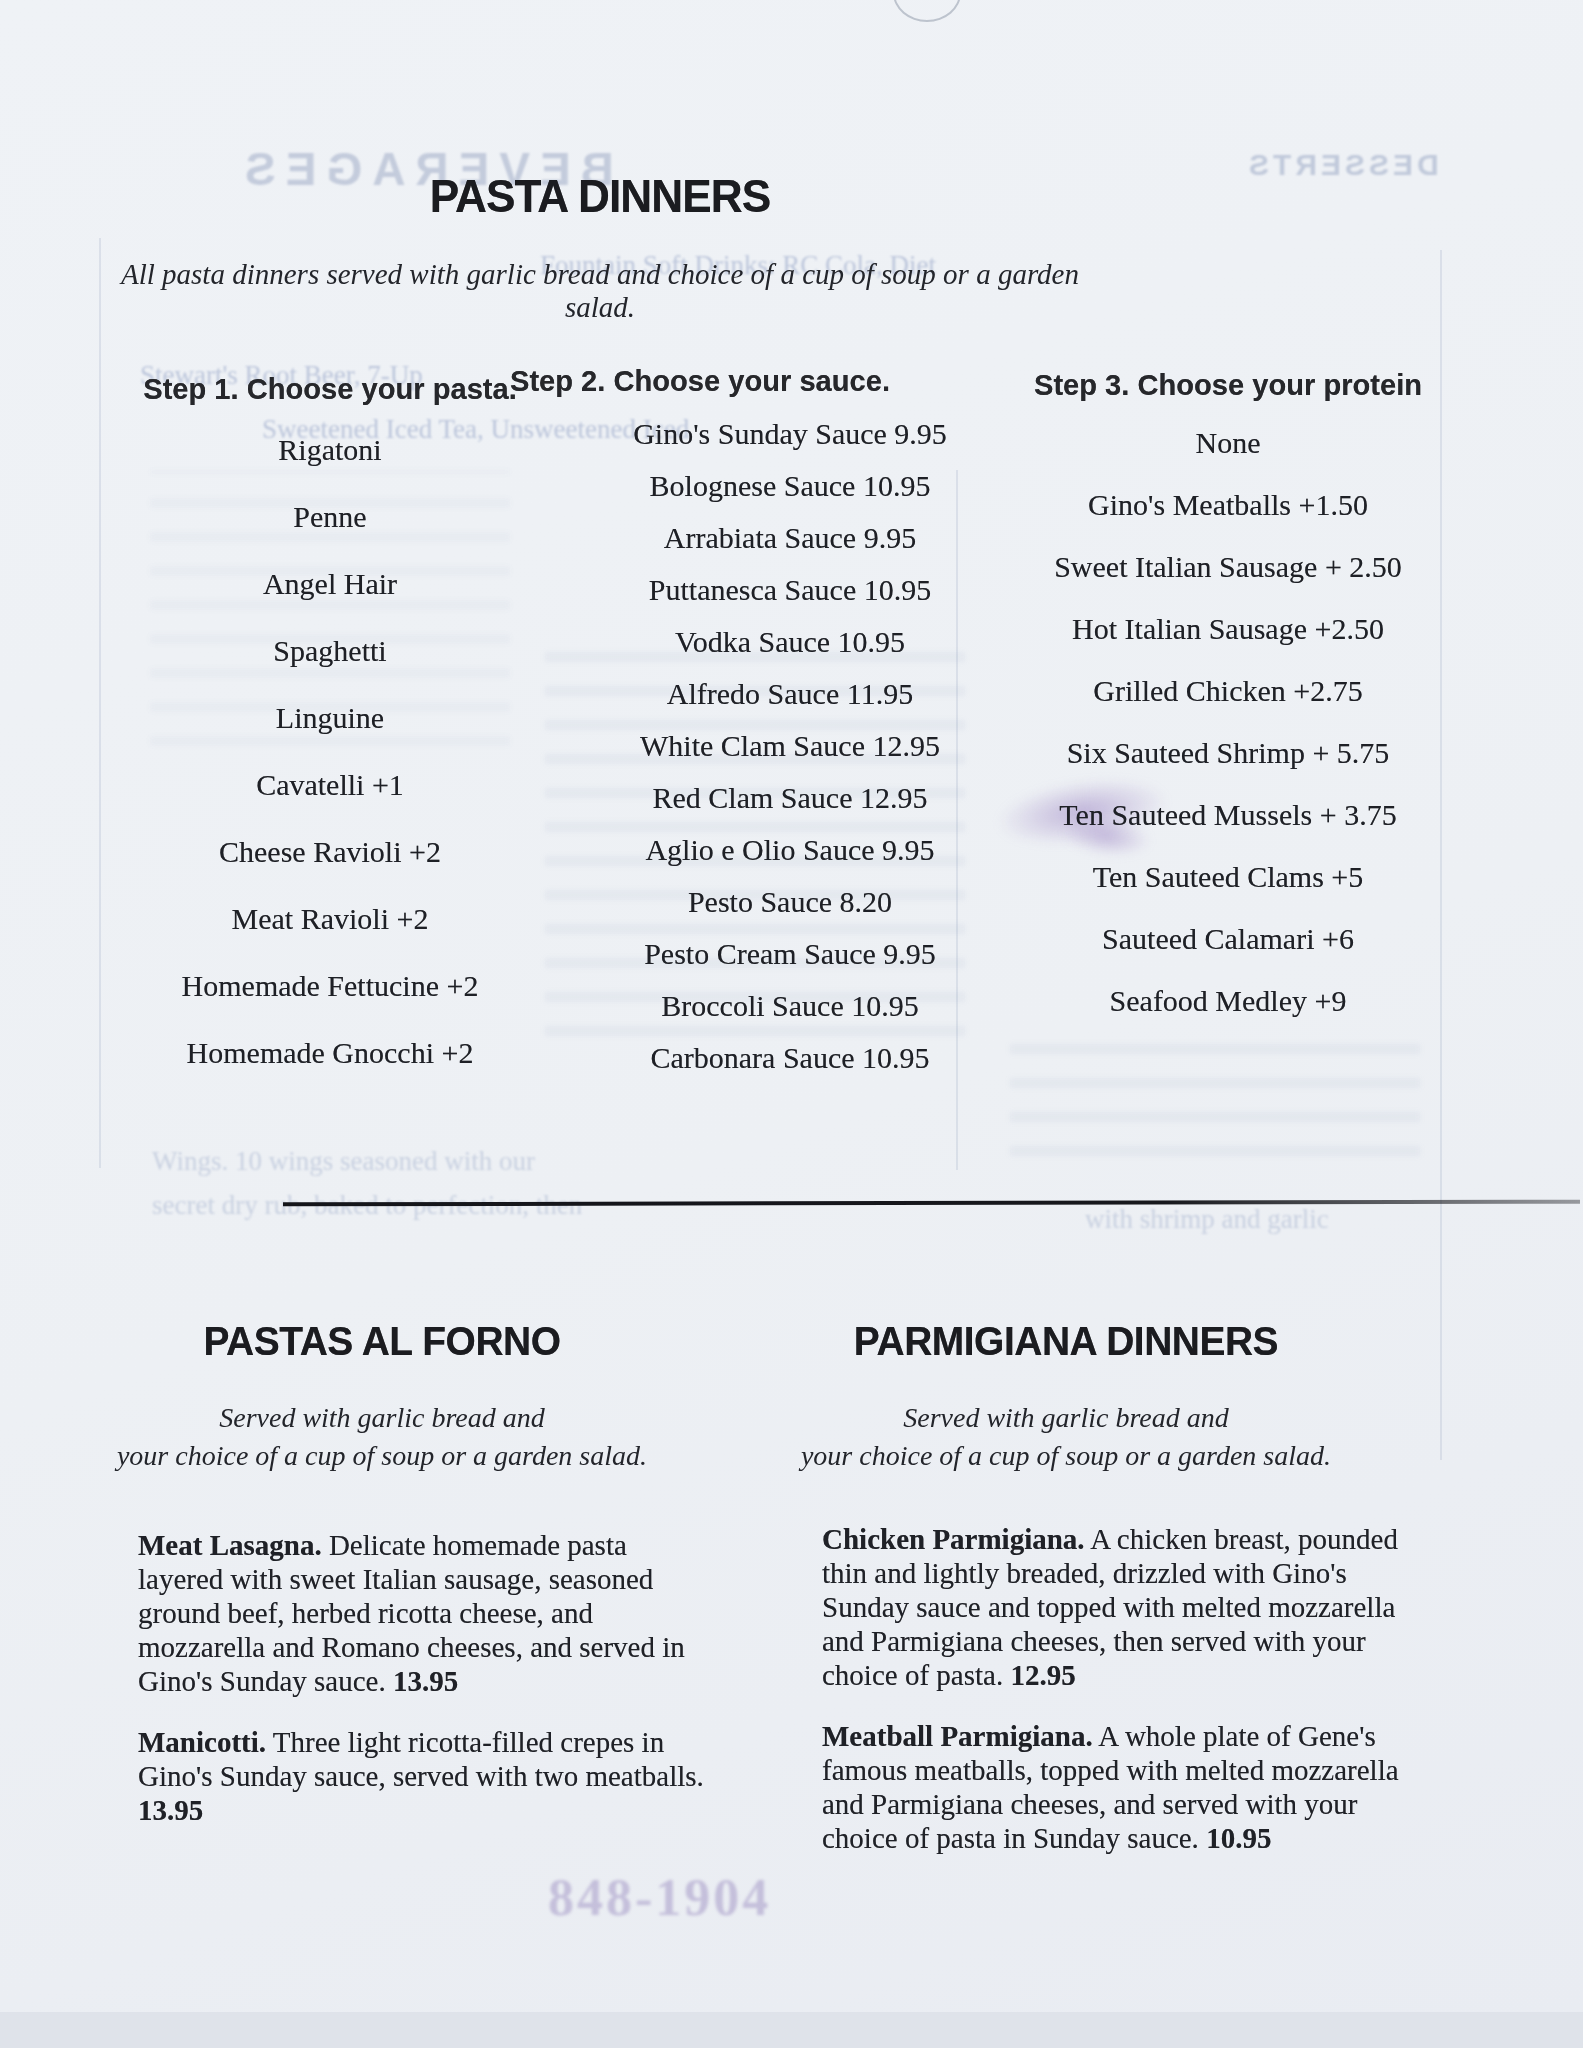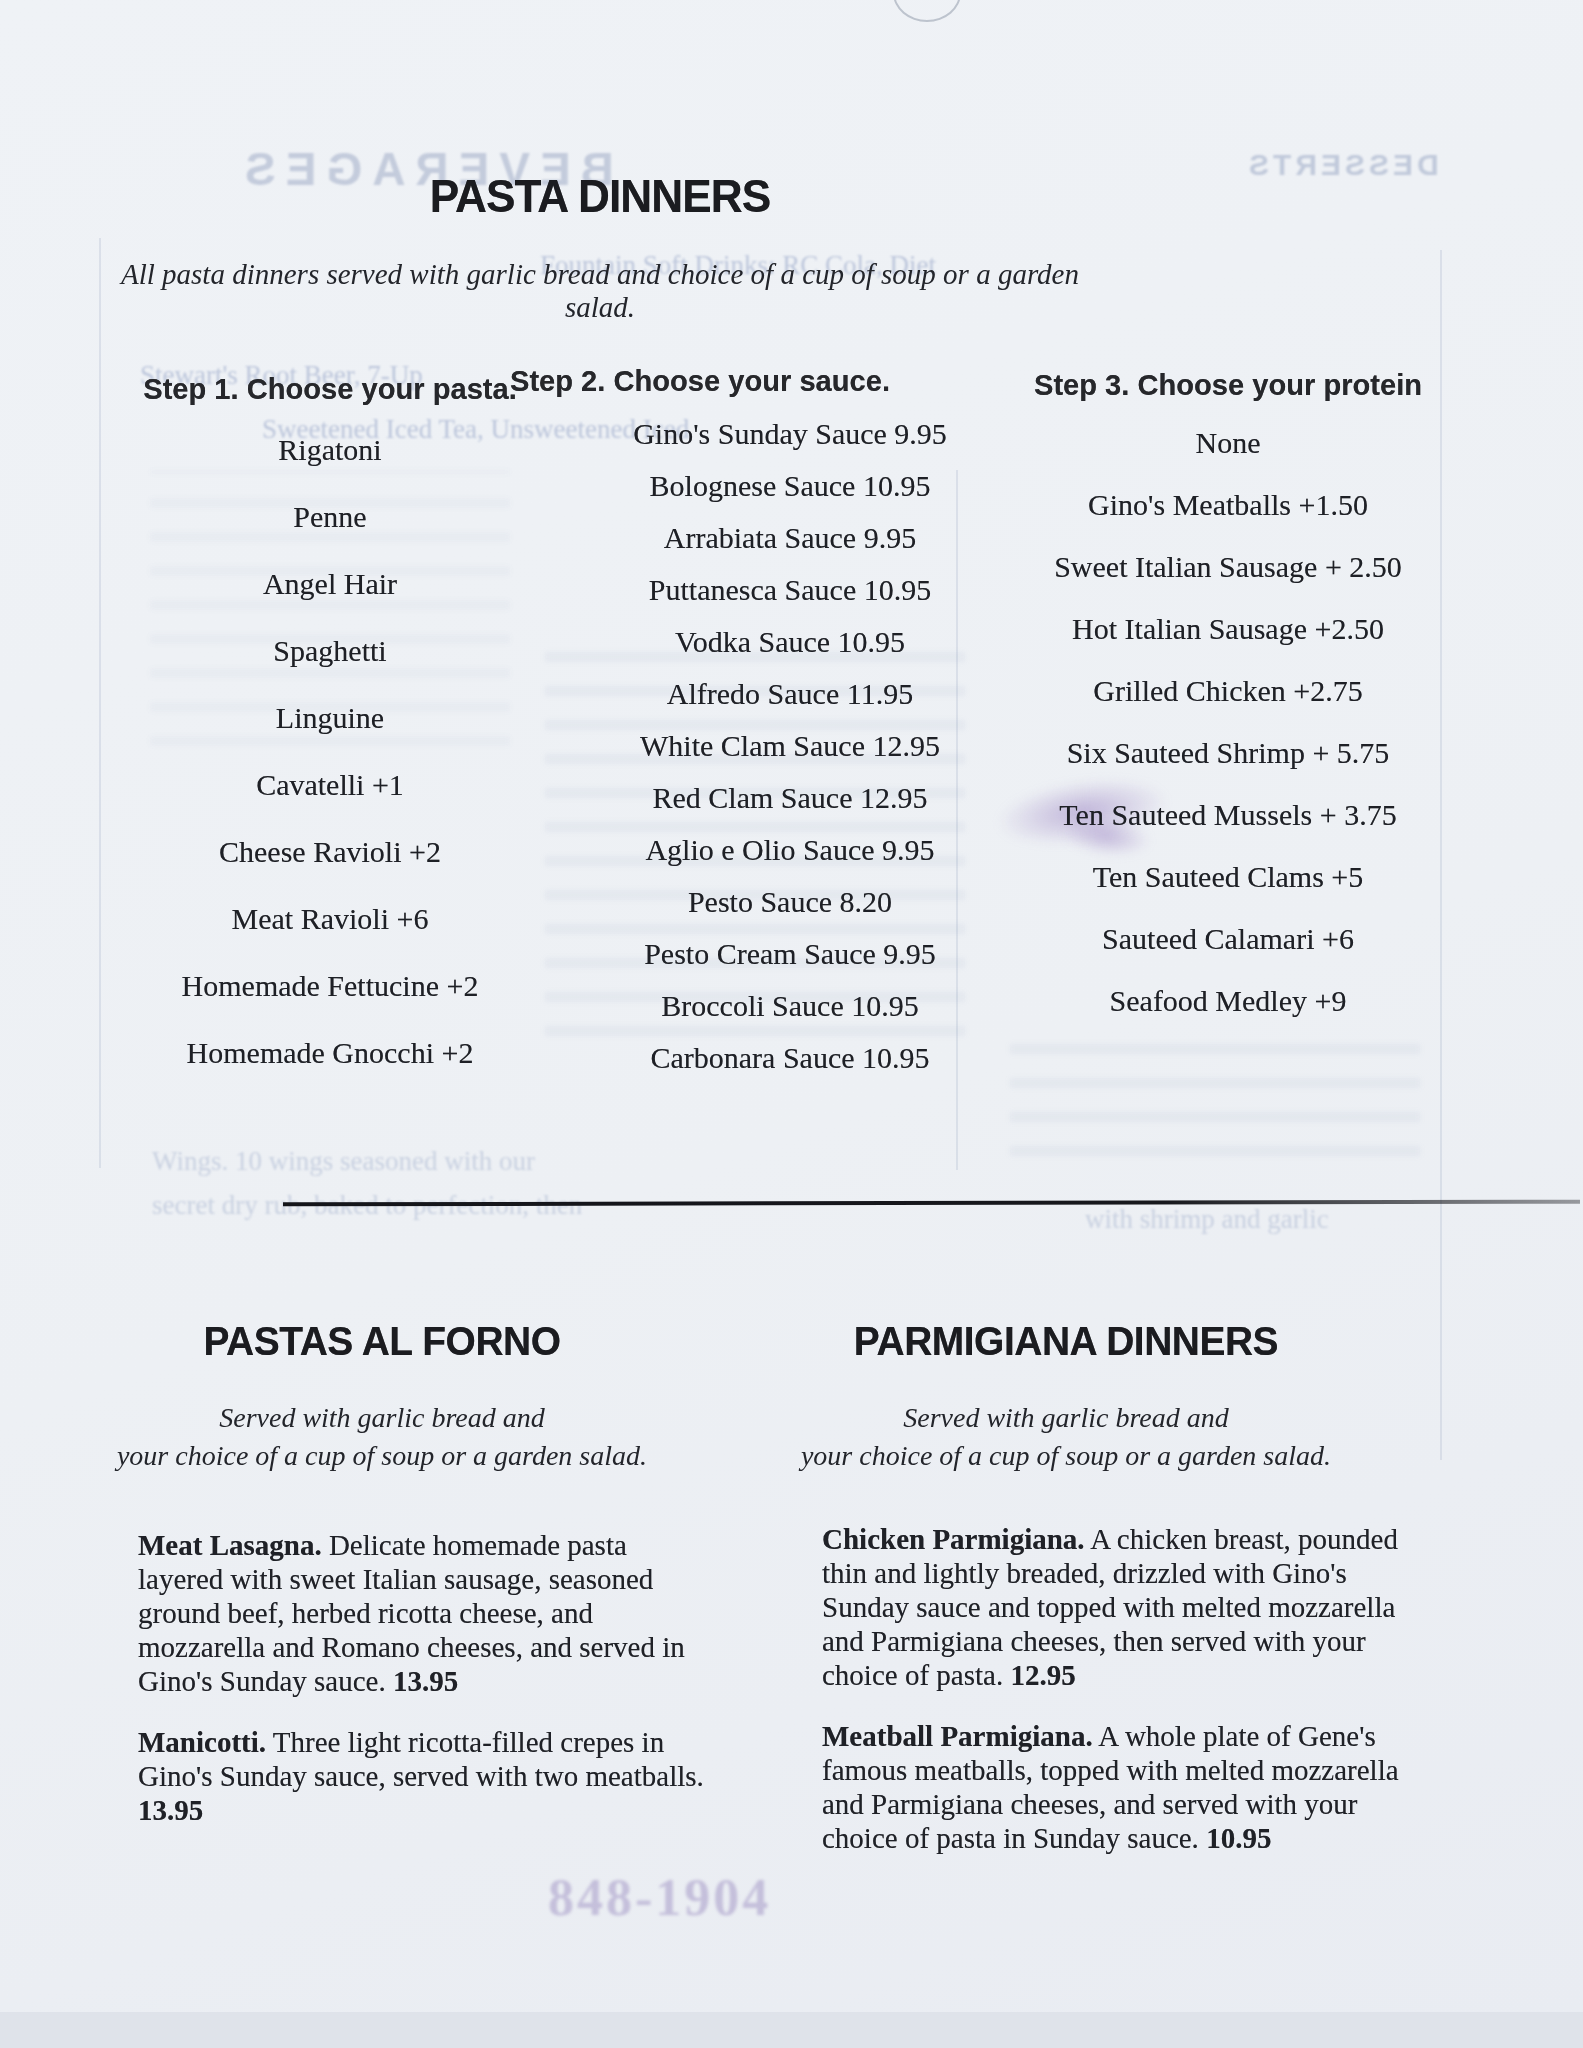--- a/index.html
+++ b/index.html
@@ -141,21 +141,21 @@
     <div class="step col1">
       <h2>Step 1. Choose your pasta.</h2>
       <ul>
         <li>Rigatoni</li>
         <li>Penne</li>
         <li>Angel Hair</li>
         <li>Spaghetti</li>
         <li>Linguine</li>
         <li>Cavatelli +1</li>
         <li>Cheese Ravioli +2</li>
-        <li>Meat Ravioli +6</li>
+        <li>Meat Ravioli +2</li>
         <li>Homemade Fettucine +2</li>
         <li>Homemade Gnocchi +2</li>
       </ul>
     </div>
 
     <div class="step col2">
       <h2>Step 2. Choose your sauce.</h2>
       <ul>
         <li>Gino's Sunday Sauce 9.95</li>
         <li>Bolognese Sauce 10.95</li>

